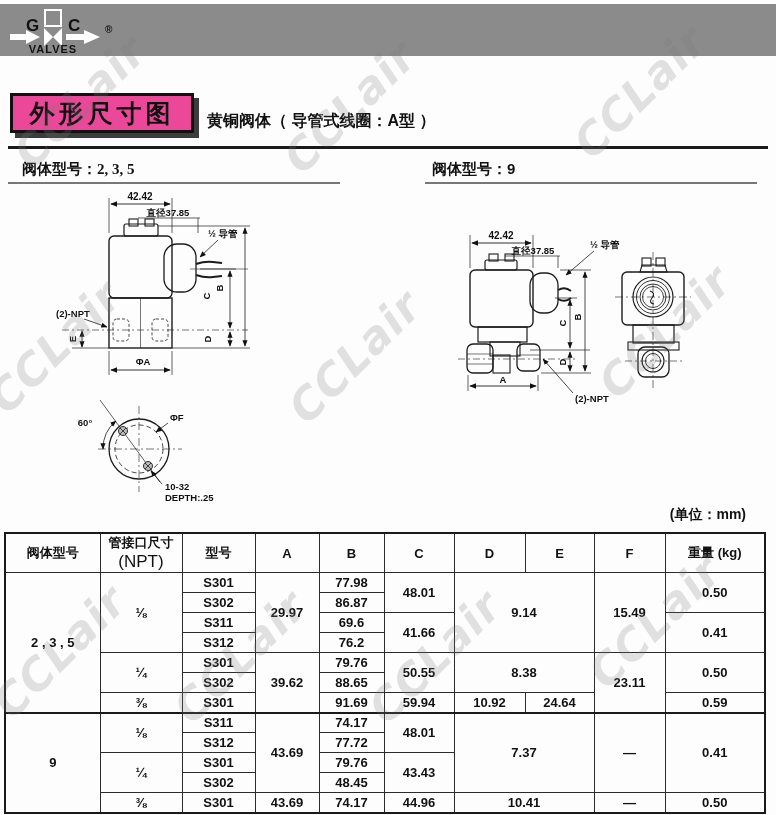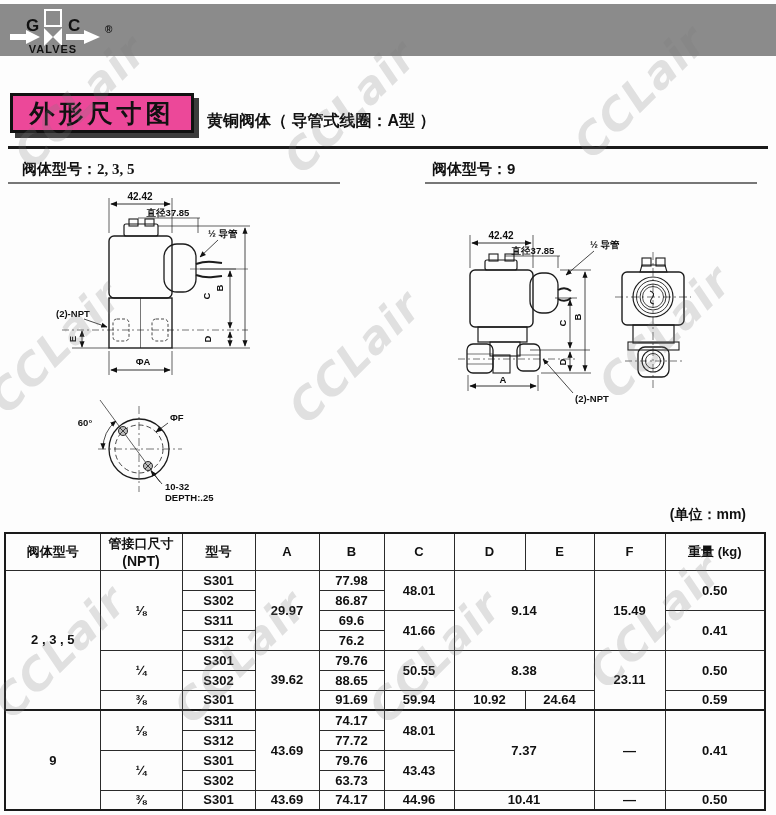--- a/index.html
+++ b/index.html
@@ -51,21 +51,21 @@
     position:absolute; left:4px; top:532px; width:760px;
     border-collapse:collapse; table-layout:fixed; z-index:3;
     font: 700 13px "Liberation Sans", sans-serif;
   }
   table.dims th, table.dims td {
     border:1px solid #2b2b2b; text-align:center; vertical-align:middle; padding:0;
   }
   table.dims { border:2px solid #1a1a1a; }
   table.dims thead th { height:37px; font-size:13px; }
   table.dims tbody td { height:20px; }
-  table.dims .sub { font-size:14px; font-weight:700; }
+  table.dims .sub { font-size:17px; font-weight:400; }
   tr.grp td { border-top:2px solid #1a1a1a; }
   .c-body  { width:95px; }  .c-npt { width:82px; }  .c-model { width:73px; }
   .c-a { width:64px; } .c-b { width:65px; } .c-c { width:70px; }
   .c-d { width:71px; } .c-e { width:69px; } .c-f { width:71px; } .c-w { width:100px; }
 </style>
 </head>
 <body>
 
 <div class="page">
 
@@ -346,21 +346,21 @@
         <td>77.72</td>
       </tr>
       <tr>
         <td rowspan="2">¼</td>
         <td>S301</td>
         <td>79.76</td>
         <td rowspan="2">43.43</td>
       </tr>
       <tr>
         <td>S302</td>
-        <td>63.73</td>
+        <td>48.45</td>
       </tr>
       <tr>
         <td>⅜</td>
         <td>S301</td>
         <td>43.69</td>
         <td>74.17</td>
         <td>44.96</td>
         <td colspan="2">10.41</td>
         <td>—</td>
         <td>0.50</td>

